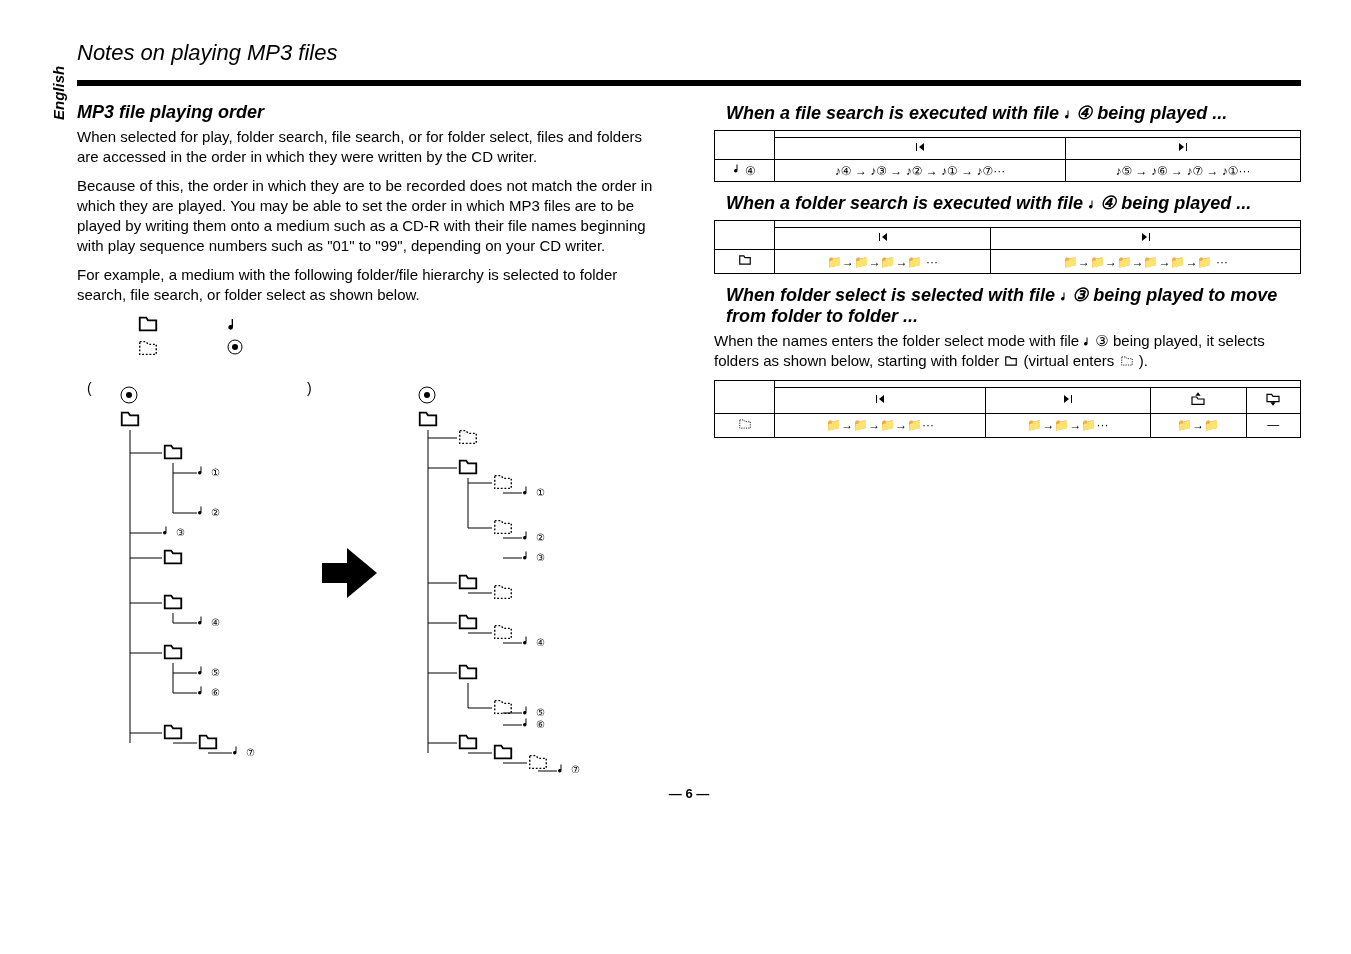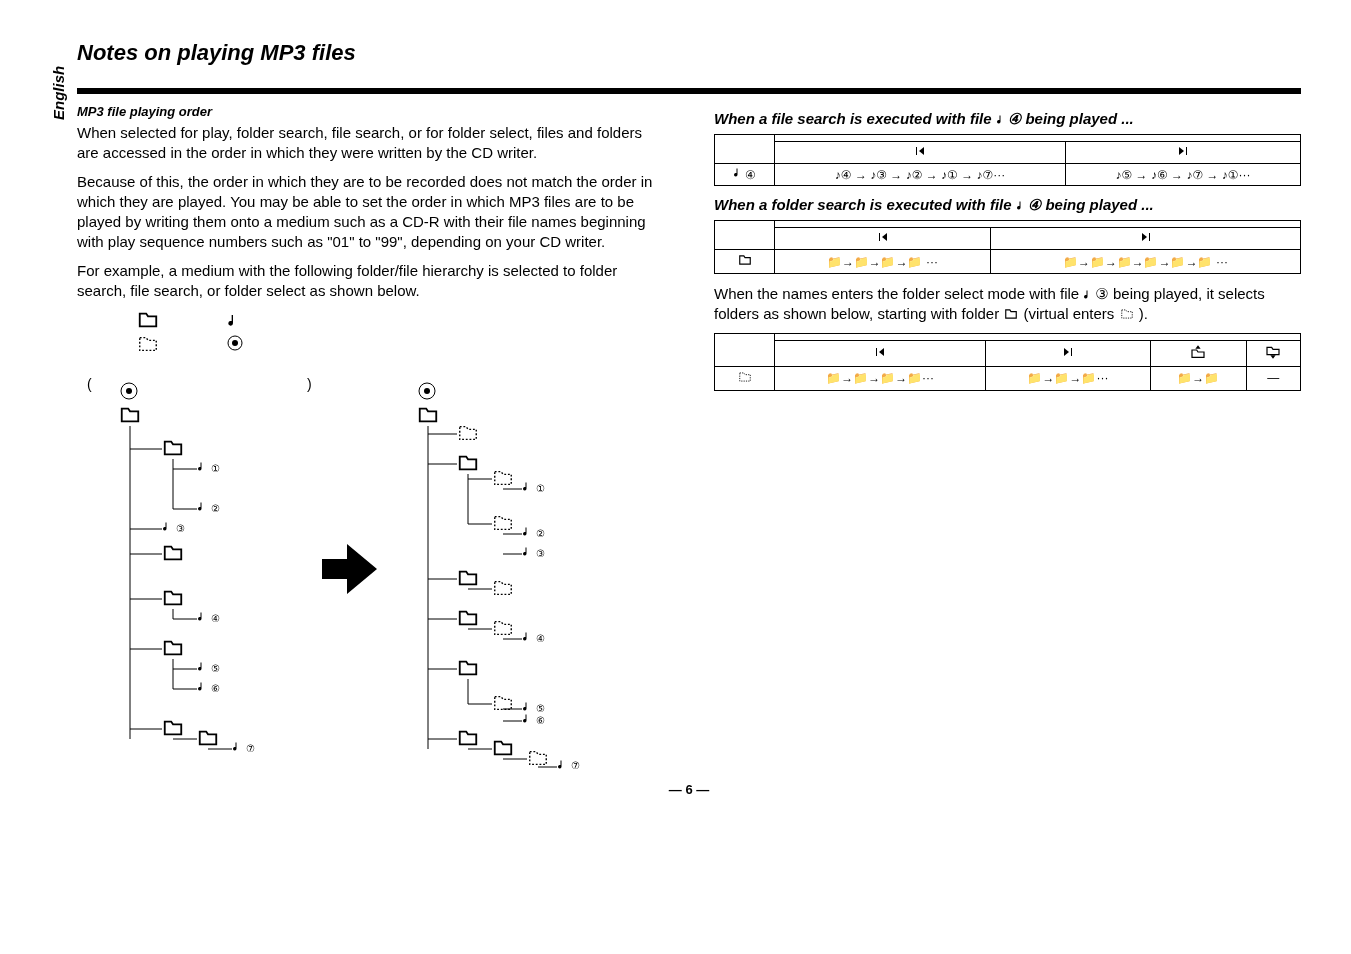--- a/index.html
+++ b/index.html
@@ -16,50 +16,50 @@
     writing-mode: vertical-rl;
     transform: rotate(180deg);
     font-weight: bold;
     font-style: italic;
     font-size: 15px;
     margin-right: 10px;
     height: 80px;
   }
   .main-heading {
     font-size: 22px;
-    font-weight: bold;
+    font-weight: normal;
     font-style: italic;
-    margin: 0 0 18px 0;
+    margin: 0 0 10px 0;
     padding-bottom: 4px;
   }
   .heading-underline {
     height: 6px;
     background: #000;
     margin-bottom: 8px;
     width: 100%;
   }
   .columns {
     display: flex;
     gap: 50px;
   }
   .col {
     flex: 1;
     min-width: 0;
   }
   .sub-heading {
-    font-size: 13px;
-    font-weight: bold;
-    font-style: italic;
-    margin: 2px 0 4px 0;
-  }
-  .section-title {
-    font-size: 15px;
+    font-size: 18px;
     font-weight: bold;
     font-style: italic;
     margin: 8px 0 4px 0;
+  }
+  .section-title {
+    font-size: 18px;
+    font-weight: bold;
+    font-style: italic;
+    margin: 8px 0 4px 12px;
   }
   p {
     margin: 2px 0 8px 0;
     line-height: 1.35;
     font-size: 15px;
   }
   table {
     border-collapse: collapse;
     width: 100%;
     margin: 6px 0 10px 0;
@@ -322,20 +322,25 @@
           <tr>
             <td class="row-label"><svg width="18" height="14">
                     <use href="#folder-solid"></use>
                   </svg></td>
             <td>📁→📁→📁→📁 ···</td>
             <td>📁→📁→📁→📁→📁→📁 ···</td>
           </tr>
         </tbody>
           </table>
 
+        <div class="section-title">
+          <span>When folder select is selected with file </span><svg class="inline-note-icon" width="12" height="12">
+              <use href="#note"></use>
+            </svg><span>③</span><span>  being played to move from folder to folder ...</span>
+        </div>
         <p>
           <span>When the names enters the folder select mode with file </span><svg class="inline-note-icon" width="12" height="12">
               <use href="#note"></use>
             </svg><span>③  being played, it selects folders as shown below, starting with folder </span><svg class="inline-note-icon" width="16" height="14">
               <use href="#folder-solid"></use>
             </svg><span> (virtual enters </span><svg class="inline-note-icon" width="16" height="14">
               <use href="#folder-dashed"></use>
             </svg><span> ).</span>
         </p>
         <table>

